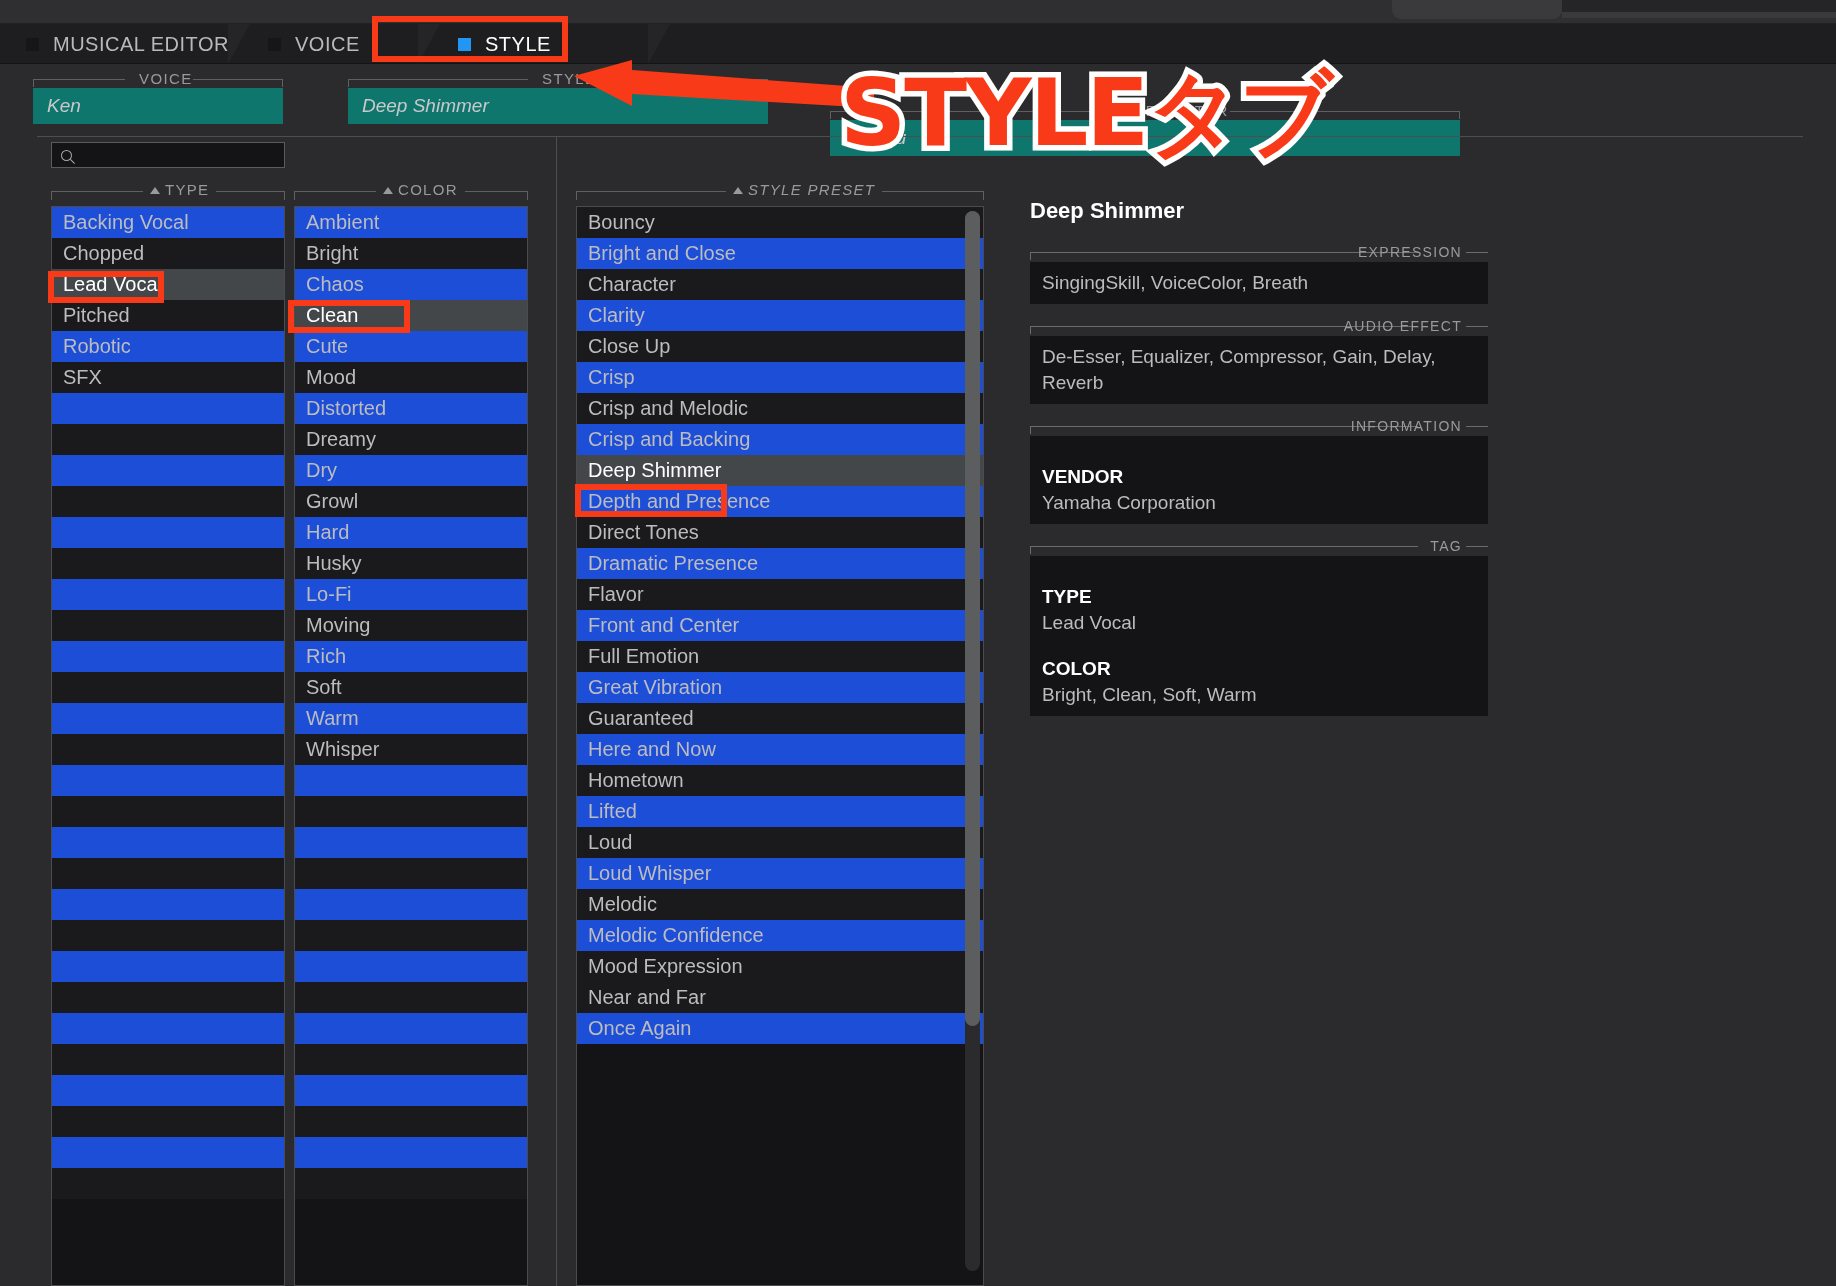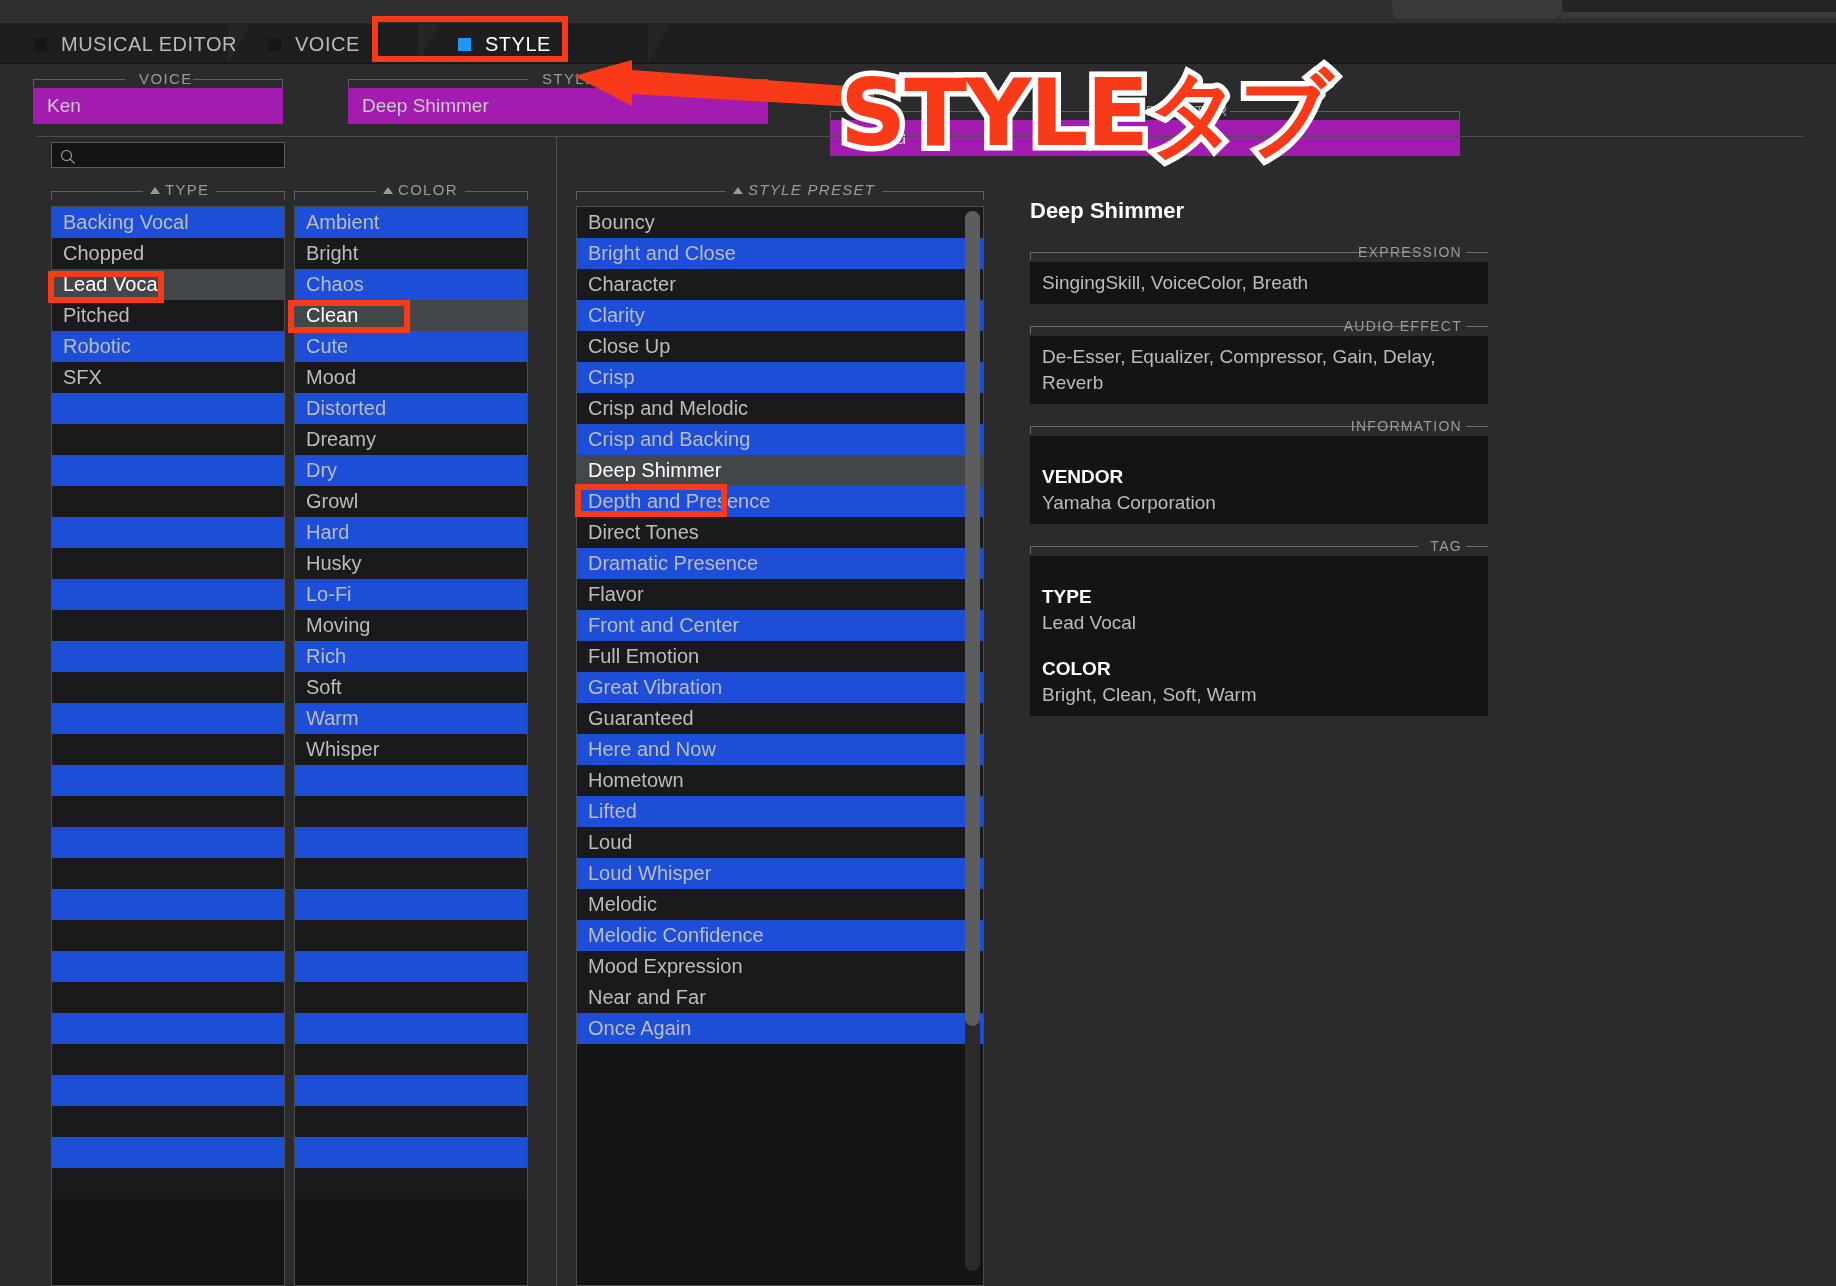--- a/index.html
+++ b/index.html
@@ -60,21 +60,21 @@
     letter-spacing: 0.5px;
   }
   .tab .sq {
     width: 13px; height: 13px;
     margin-right: 14px;
     background: #161618;
     flex: 0 0 auto;
   }
   .tab.active .sq { background: #2196f3; }
   .tab.active { color: #ffffff; }
-  .tab-musical { left: 16px; width: 250px; }
+  .tab-musical { left: 8px; width: 250px; }
   .tab-voice  { left: 250px; width: 190px; }
   .tab-style  { left: 440px; width: 230px; }
   .tab-sep {
     position: absolute;
     top: 0;
     width: 0; height: 0;
     border-top: 40px solid #252527;
     border-right: 22px solid transparent;
   }
 
@@ -112,27 +112,28 @@
   .group-legend .lbl {
     position: absolute;
     top: 0;
     font-size: 15px;
     color: #9a9a9c;
     letter-spacing: 1.4px;
     background: transparent;
     padding: 0 8px;
   }
   .valuebox {
-    background: #a21caf;
+    background: #0f766e;
     height: 36px;
     display: flex;
     align-items: center;
     padding-left: 14px;
     color: #c9c9cb;
     font-size: 19px;
+    font-style: italic;
   }
 
   
   .body-divider {
     position: absolute;
     left: 37px; top: 136px;
     width: 1766px; height: 1px;
     background: #4d4e50;
   }
 

